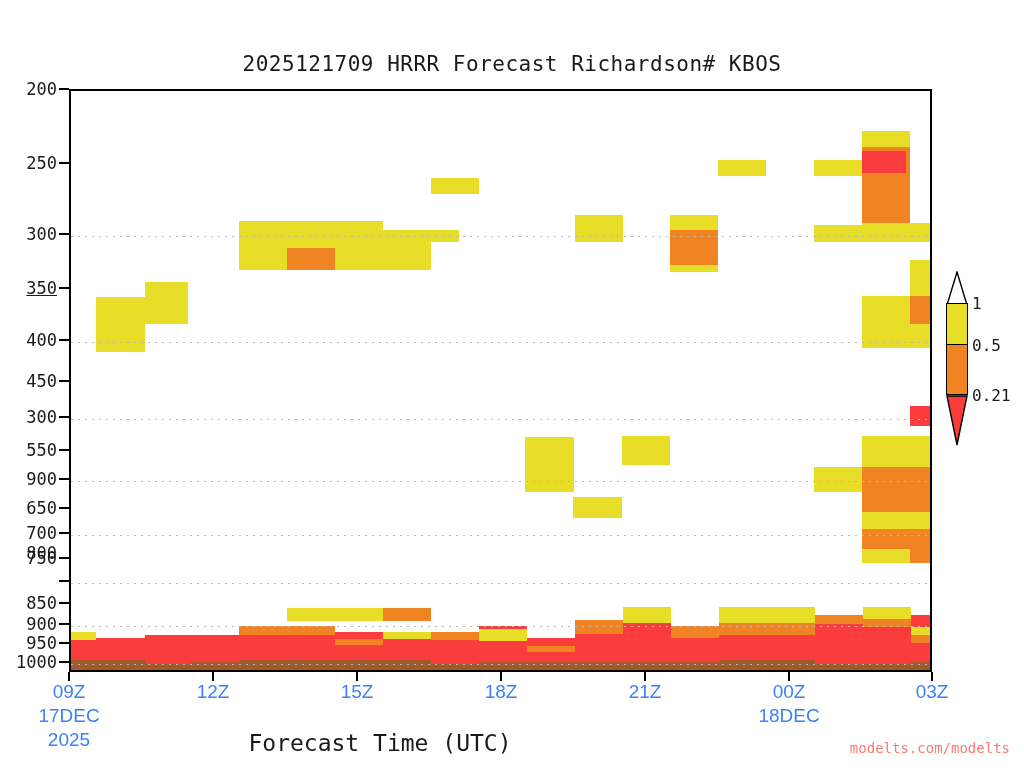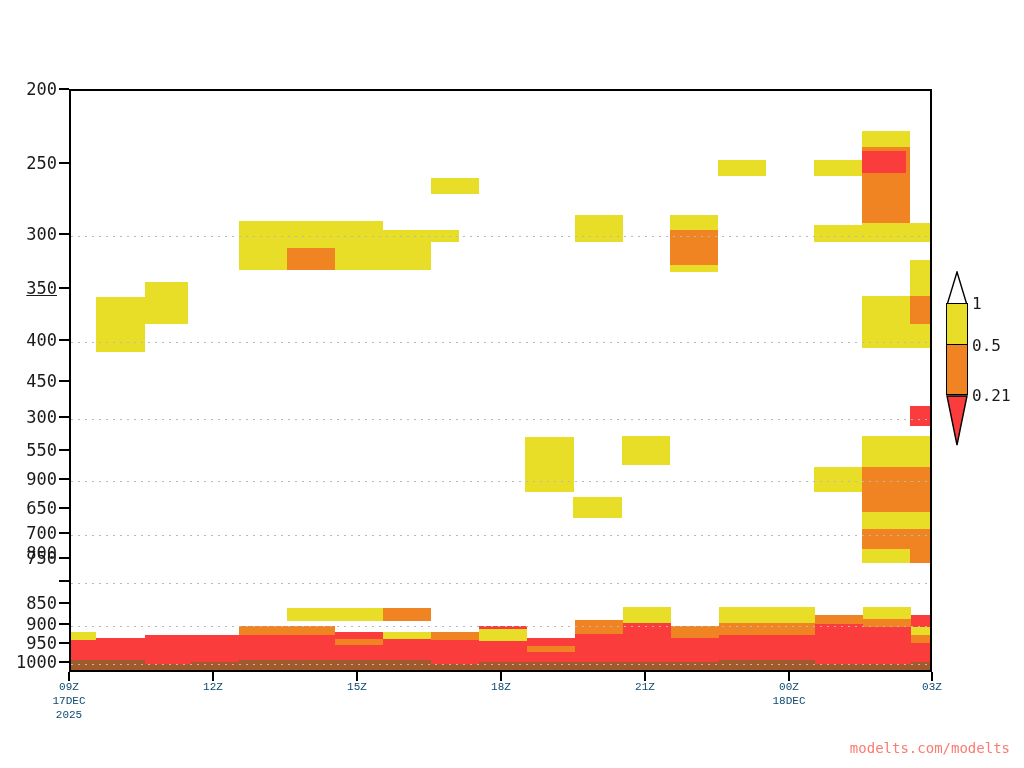--- a/index.html
+++ b/index.html
@@ -13,39 +13,40 @@
   .cell{position:absolute;}
   #gridlines{position:absolute;left:0;top:0;width:100%;height:100%;pointer-events:none;}
   .gl{position:absolute;left:0;width:100%;height:1px;background:repeating-linear-gradient(to right,#b9b9b9 0 2px,transparent 2px 7px);}
 
   #ylabels{position:absolute;left:0;top:89px;width:69px;height:583px;}
   .ylab{position:absolute;right:12px;transform:translateY(-50%);font-size:17px;color:#1a1a1a;font-family:"DejaVu Sans Mono",monospace;white-space:nowrap;}
   .ytick{position:absolute;right:0;width:10px;height:2px;background:#000;transform:translateY(-50%);}
 
   #xlabels{position:absolute;left:0;top:672px;width:1024px;height:96px;}
   .xtickmark{position:absolute;top:0;width:2px;height:9px;background:#000;}
-  .xlab{position:absolute;top:9px;transform:translateX(-50%);font-size:11px;color:#0c4a6e;font-family:Liberation Mono, monospace;white-space:nowrap;text-align:center;}
+  .xlab{position:absolute;top:9px;transform:translateX(-50%);font-size:19px;color:#3b82f6;font-family:Liberation Sans, sans-serif;white-space:nowrap;text-align:center;}
   .xlab .l2{display:block;margin-top:2px;}
   .xlab .l3{display:block;margin-top:2px;}
 
   .axis-title{position:absolute;left:0;top:730px;width:760px;text-align:center;font-size:23px;color:#1a1a1a;font-family:"DejaVu Sans Mono",monospace;}
   .footer{position:absolute;right:14px;top:740px;font-size:14px;color:#fb7a72;font-family:"DejaVu Sans Mono",monospace;}
 
   #cbar{position:absolute;left:946px;top:303px;width:22px;height:180px;}
   .cb-seg{position:absolute;left:0;width:22px;border-left:1px solid #000;border-right:1px solid #000;box-sizing:border-box;}
   .cb-seg.top-line{border-top:1px solid #000;}
   .cb-seg.bot-line{border-bottom:1px solid #000;}
   .cb-arrow{position:absolute;left:0;width:22px;}
   .cb-lab{position:absolute;left:26px;transform:translateY(-50%);font-size:16px;color:#1a1a1a;font-family:"DejaVu Sans Mono",monospace;white-space:nowrap;}
 </style>
 </head>
 <body>
 
 <div id="stage">
 
+  <div class="chart-title">2025121709 HRRR Forecast Richardson# KBOS</div>
 
   <div id="ylabels">
       <div class="ylab" style="top: 0px;">200</div>
       <div class="ytick" style="top: 0px;"></div>
       <div class="ylab" style="top: 74px;">250</div>
       <div class="ytick" style="top: 74px;"></div>
       <div class="ylab" style="top: 145px;">300</div>
       <div class="ytick" style="top: 145px;"></div>
       <div class="ylab" style="top: 199px; text-decoration: underline;">350</div>
       <div class="ytick" style="top: 199px;"></div>
@@ -194,20 +195,21 @@
       <div class="xtickmark" style="left: 500px;"></div>
       <div class="xlab" style="left: 501px;"><span>18Z</span></div>
       <div class="xtickmark" style="left: 644px;"></div>
       <div class="xlab" style="left: 645px;"><span>21Z</span></div>
       <div class="xtickmark" style="left: 788px;"></div>
       <div class="xlab" style="left: 789px;"><span>00Z</span><span class="l2">18DEC</span></div>
       <div class="xtickmark" style="left: 931px;"></div>
       <div class="xlab" style="left: 932px;"><span>03Z</span></div>
     </div>
 
+  <div class="axis-title">Forecast Time (UTC)</div>
 
   <div class="footer">modelts.com/modelts</div>
 
   <div id="cbar">
       <div class="cb-arrow" style="top: -31px; height: 35px; background: rgb(255, 255, 255); clip-path: polygon(50% 0%, 100% 100%, 0% 100%); border: 0px;"></div>
       <div class="cb-arrow" style="top: -31px; height: 35px; background: linear-gradient(rgb(0, 0, 0), rgb(0, 0, 0)) no-repeat; clip-path: polygon(50% 0%, 100% 100%, 0% 100%); opacity: 0;"></div>
       <svg width="22" height="36" style="position: absolute; left: 0px; top: -32px;">
         <polygon points="11,1 21,34 1,34" fill="#ffffff" stroke="#000" stroke-width="1.4"></polygon>
       </svg>
       <div class="cb-seg top-line bot-line" style="top: 0px; height: 42px; background: rgb(232, 222, 40);"></div>

